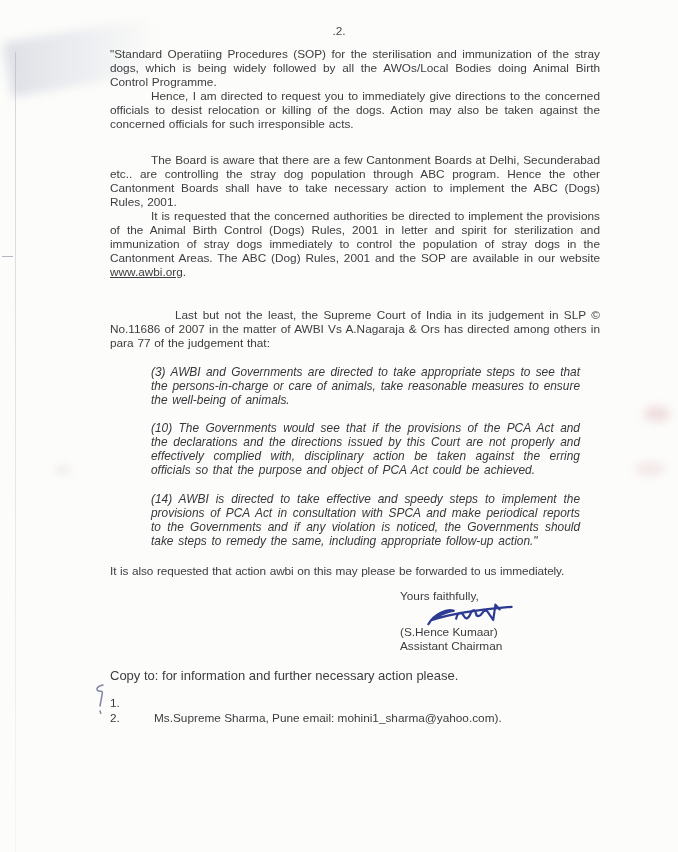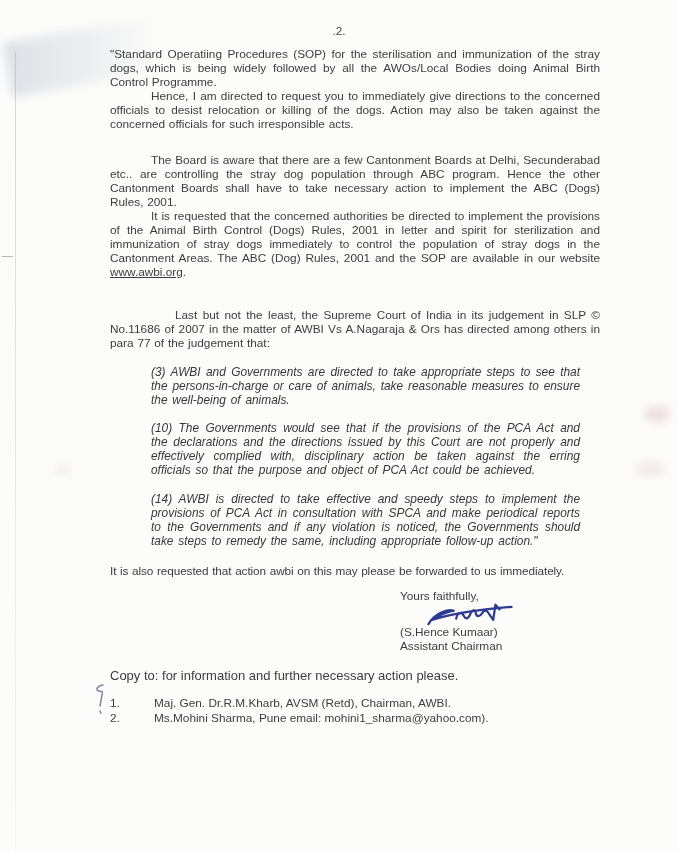--- a/index.html
+++ b/index.html
@@ -157,25 +157,24 @@
       </svg>
       <div>(S.Hence Kumaar)</div>
       <div>Assistant Chairman</div>
     </div>
 
     <p class="copy-heading">Copy to: for information and further necessary action please.</p>
 
     <div class="copy-list">
       <div class="copy-item">
         <span class="num">1.</span>
-        <span class="txt">Maj. Gen. Dr.R.M.Kharb, AVSM (Retd), Chairman, AWBI.</span>
       </div>
       <div class="copy-item">
         <span class="num">2.</span>
-        <span class="txt">Ms.Mohini Sharma, Pune email: mohini1_sharma@yahoo.com).</span>
+        <span class="txt">Ms.Supreme Sharma, Pune email: mohini1_sharma@yahoo.com).</span>
       </div>
     </div>
 
   </div>
 
   <div class="hand-mark">
     <svg width="16" height="34" viewBox="0 0 16 34">
       <g stroke="rgba(108,113,150,0.85)" stroke-width="1.5" fill="none" stroke-linecap="round">
         <path d="M11,3 C5,4 3,8 7,9 C10,10 11,8 10,13 L8,24"></path>
         <path d="M8,29 l0.8,2.2"></path>

